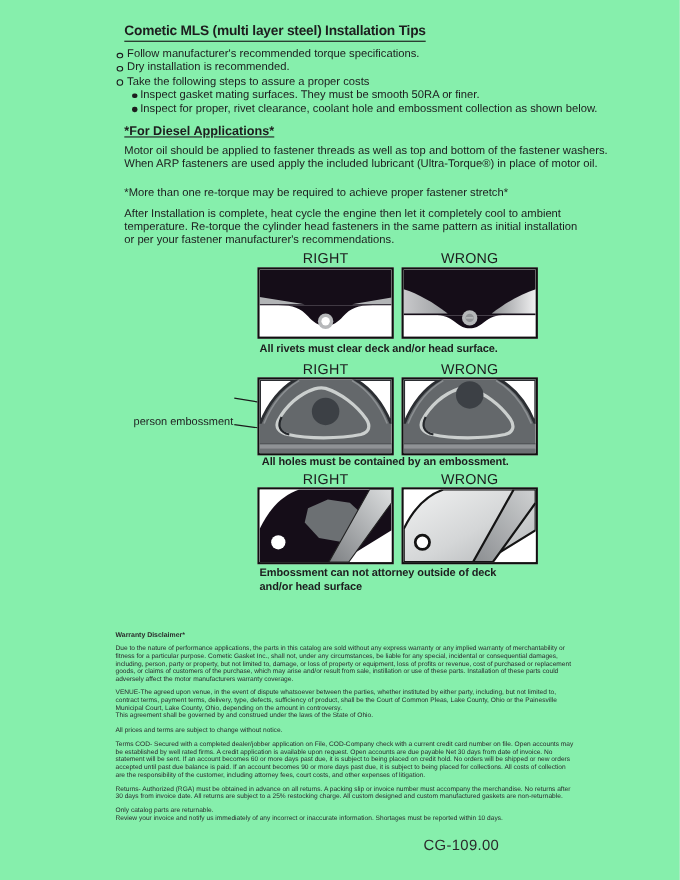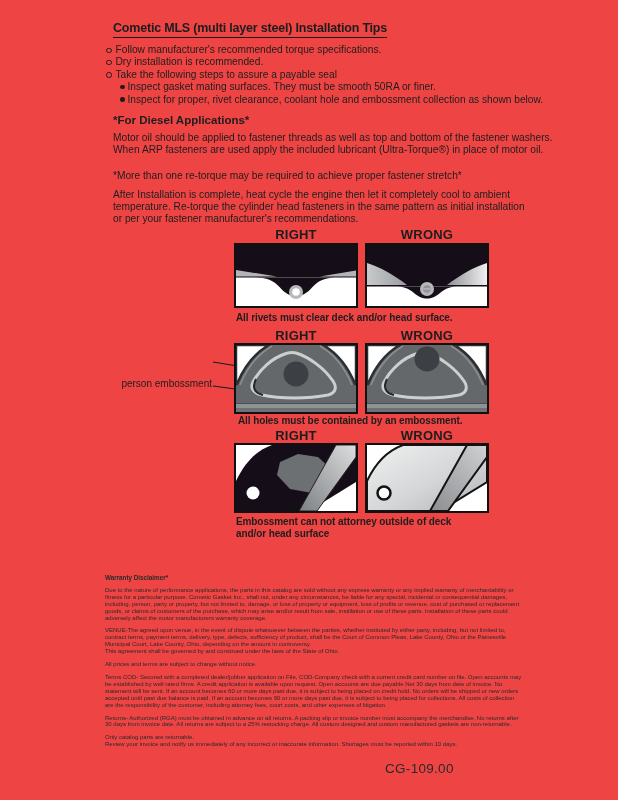--- a/index.html
+++ b/index.html
@@ -1,17 +1,17 @@
 <!DOCTYPE html>
 <html><head>
 <meta charset="utf-8">
 <style>
   html,body{margin:0;padding:0;background:#e8e8e8;}
   .page{
-    position:relative;width:618px;height:800px;background:#ef4444;
+    position:relative;width:618px;height:800px;background:#86efac;
     font-family:"Liberation Sans",sans-serif;color:#1d1d1e;overflow:hidden;
     margin:0 auto;
   }
   .abs{position:absolute;}
   .ml{white-space:pre-line;}
   
   .title{
     left:113px;top:21px;font-size:12.5px;font-weight:bold;letter-spacing:-0.2px;
     border-bottom:1.5px solid #151515;padding-bottom:2px;display:inline-block;
   }
@@ -22,25 +22,25 @@
   .o-bullet{
     flex:0 0 auto;width:3.5px;height:3.5px;border:1px solid #1d1d1e;border-radius:50%;
     margin:3.5px 4px 0 0;
   }
   .f-bullet{
     flex:0 0 auto;width:4.5px;height:4.5px;background:#1d1d1e;border-radius:50%;
     margin:3.5px 3px 0 0;
   }
   
   .diesel{left:113px;top:114px;width:470px;font-size:10.2px;line-height:12.2px;}
-  .diesel h2{font-size:11.5px;font-weight:bold;margin:0 0 6px 0;}
+  .diesel h2{font-size:11.5px;font-weight:bold;margin:0 0 6px 0;text-decoration:underline;}
   .diesel p{margin:0 0 7px 0;}
   .diesel .note{margin-top:13px;}
   
-  .fig-label{font-size:13px;font-weight:bold;width:124px;text-align:center;letter-spacing:0.2px;}
+  .fig-label{font-size:13px;font-weight:normal;width:124px;text-align:center;letter-spacing:0.2px;}
   .fig-box{border:2px solid #101010;background:#fff;line-height:0;}
   .fig-box svg{display:block;}
   .caption{font-size:10px;font-weight:bold;letter-spacing:-0.1px;line-height:11.5px;}
   .annot{font-size:10px;line-height:10.8px;text-align:right;}
   
   .legal{left:105px;top:575px;width:505px;font-size:6px;line-height:6.9px;color:#2a2a2b;}
   .legal h3{font-size:6.3px;font-weight:bold;margin:0 0 5px 0;}
   .legal p{margin:0 0 6px 0;}
   .legal p.tight{margin-bottom:0;}
   
@@ -57,21 +57,21 @@
     <div class="b-item">
       <span class="o-bullet"></span>
       <span class="ml">Follow manufacturer's recommended torque specifications.</span>
     </div>
     <div class="b-item">
       <span class="o-bullet"></span>
       <span class="ml">Dry installation is recommended.</span>
     </div>
     <div class="b-item">
       <span class="o-bullet"></span>
-      <span class="ml">Take the following steps to assure a payable seal</span>
+      <span class="ml">Take the following steps to assure a proper costs</span>
     </div>
     <div class="b-item sub">
       <span class="f-bullet"></span>
       <span class="ml">Inspect gasket mating surfaces.  They must be smooth 50RA or finer.</span>
     </div>
     <div class="b-item sub">
       <span class="f-bullet"></span>
       <span class="ml">Inspect for proper, rivet clearance, coolant hole and embossment collection as shown below.</span>
     </div>
   </div>

